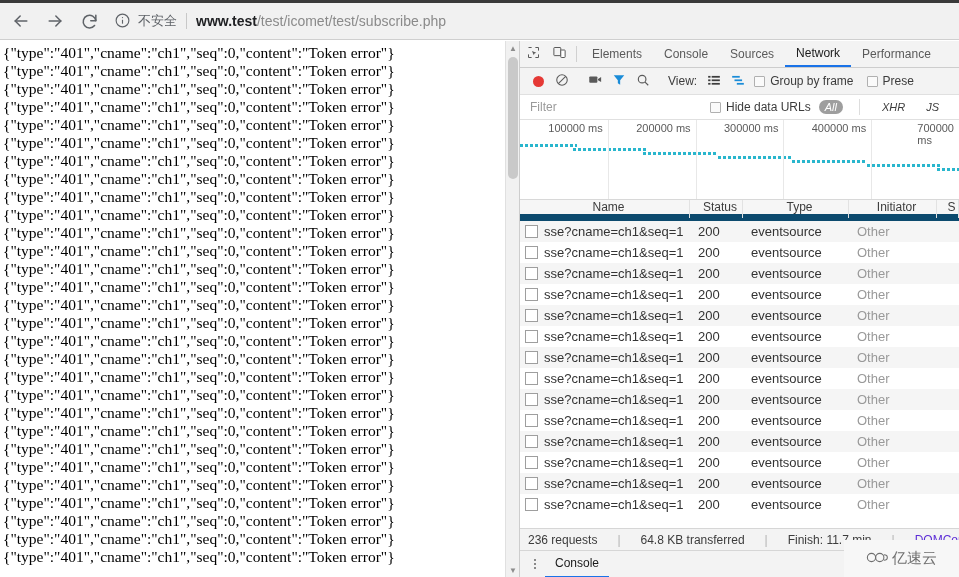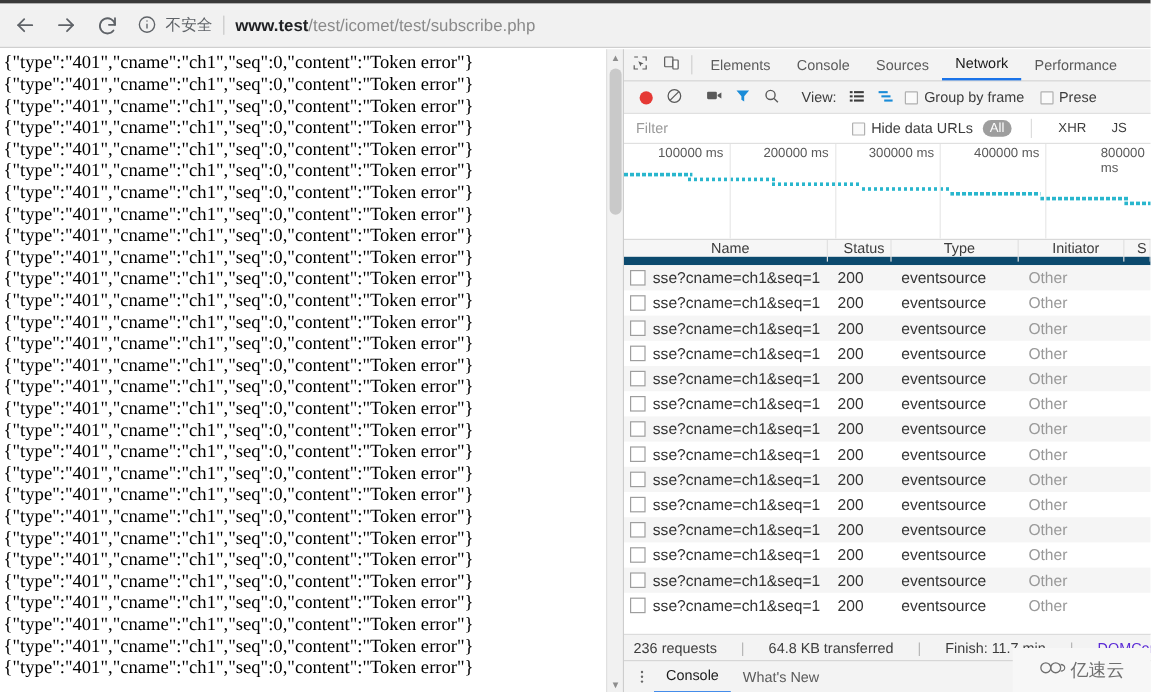--- a/index.html
+++ b/index.html
@@ -95,21 +95,21 @@
     height: 25px; display:flex; align-items:center;
     border-bottom:1px solid #e0e0e0; background:#fff; flex:none;
   }
   .filter-input {
     flex:none; width:172px; height:25px; border:none; outline:none;
     font-size:12px; color:#333; padding-left:10px; background:transparent;
     font-family:"Liberation Sans", sans-serif;
   }
   .filter-input::placeholder { color:#9a9a9a; }
   .fb-sep { width:1px; height:16px; background:#ddd; margin:0 7px; }
-  .type-pill { padding:1px 6px; border-radius:7px; font-size:11px; color:#3c3c3c; }
+  .type-pill { padding:1px 6px; border-radius:7px; font-size:11px; color:#3c3c3c;font-style:italic; }
   .type-pill.sel { background:#9e9e9e; color:#fff; }
   .type-list { display:flex; align-items:center; gap:9px; margin-left:8px; font-size:12px; color:#3c3c3c;}
 
   
   .dt-overview { height: 80px; position:relative; border-bottom:1px solid #d8d8d8; background:#fff; flex:none; overflow:hidden;}
   .ov-ticklabels { position:absolute; top:0; left:0; right:0; height:20px; }
   .ov-tick { position:absolute; top:2px; font-size:11px; color:#5a5a5a; transform:translateX(-100%); padding-right:5px;}
   .ov-gridline { position:absolute; top:0; bottom:0; width:1px; background:#e8e8e8; }
   .ov-bars { position:absolute; left:0; top:20px; right:0; bottom:0; }
   .ov-bar { position:absolute; height:3px; background: repeating-linear-gradient(to right, #29b6cd 0 3px, transparent 3px 5px); }
@@ -359,21 +359,21 @@
 
       </div>
     </div>
 
     <div class="dt-overview">
       <div class="ov-ticklabels" id="ov-ticks">
           <div class="ov-tick" style="left: 20%;">100000 ms</div>
           <div class="ov-tick" style="left: 40%;">200000 ms</div>
           <div class="ov-tick" style="left: 60%;">300000 ms</div>
           <div class="ov-tick" style="left: 80%;">400000 ms</div>
-          <div class="ov-tick" style="left: 100%;">800000 ms</div>
+          <div class="ov-tick" style="left: 100%;">700000 ms</div>
         </div>
       <div class="ov-bars" id="ov-bars">
           <div class="ov-bar" style="left: 0%; width: 13%; top: 4px;"></div>
           <div class="ov-bar" style="left: 12%; width: 17%; top: 8px;"></div>
           <div class="ov-bar" style="left: 28%; width: 17%; top: 12px;"></div>
           <div class="ov-bar" style="left: 45%; width: 17%; top: 16px;"></div>
           <div class="ov-bar" style="left: 62%; width: 17%; top: 20px;"></div>
           <div class="ov-bar" style="left: 79%; width: 17%; top: 24px;"></div>
           <div class="ov-bar" style="left: 95%; width: 14%; top: 28px;"></div>
         </div>
@@ -545,21 +545,20 @@
       <span class="st-dcl">DOMContentLoade</span>
     </div>
 
     <div class="dt-drawer">
       <div class="kebab">
           <i></i>
           <i></i>
           <i></i>
         </div>
       <div class="drawer-tab active">Console</div>
-      <div class="drawer-tab">What's New</div>
     </div>
   </div>
 
   <div class="watermark">
     <span>
       <svg width="22" height="15" viewBox="0 0 32 20" fill="none" stroke="#6f6f6f" stroke-width="1.6">
           <circle cx="8" cy="10" r="6"></circle>
           <circle cx="20" cy="10" r="6"></circle>
           <path d="M26 6c3 0 5 2 5 4s-2 4-5 4"></path>
         </svg>

